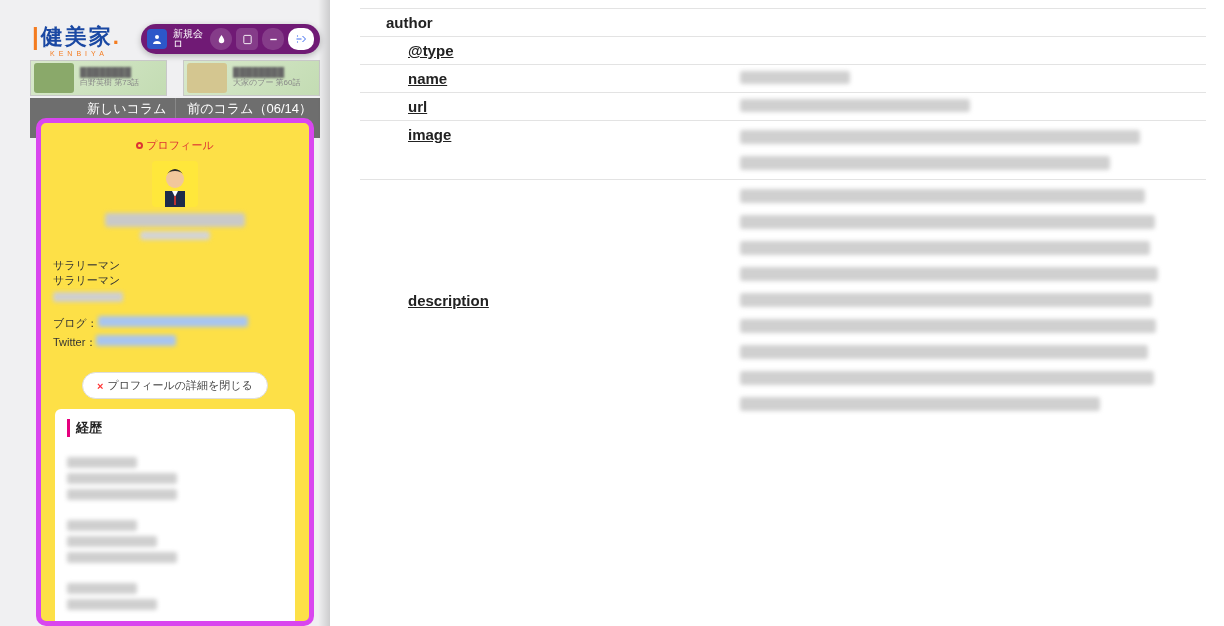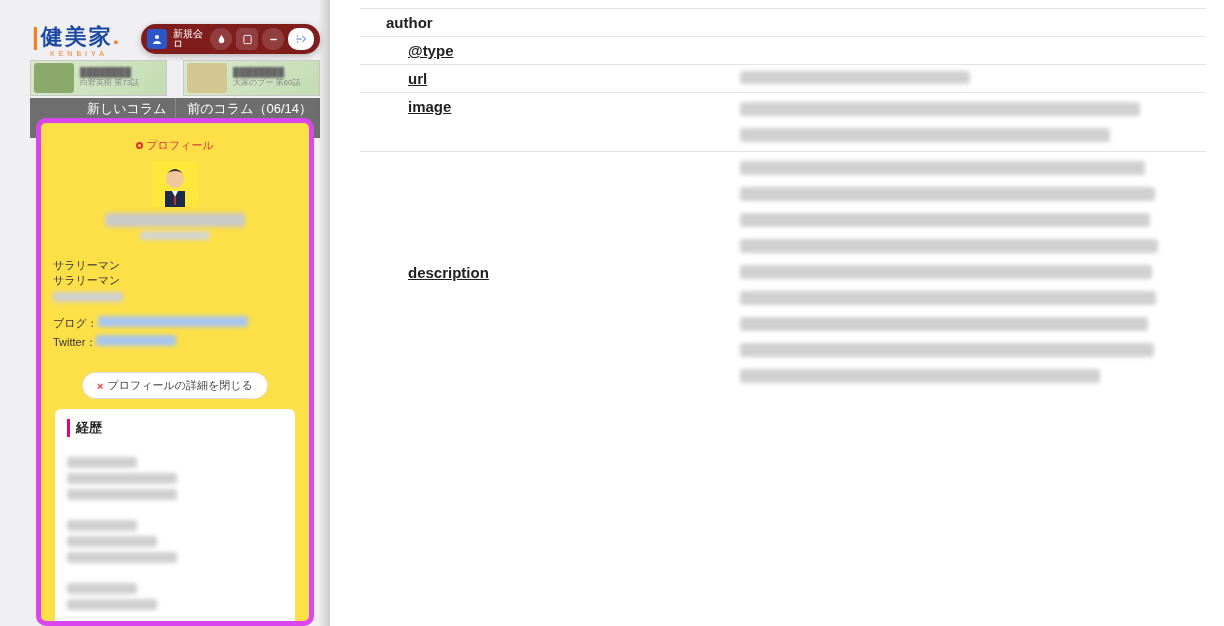--- a/index.html
+++ b/index.html
@@ -39,21 +39,21 @@
     font-weight:700;
   }
   .logo-mark{ color:#f47c20; font-size:24px; font-weight:900; margin-right:2px;}
   .logo-text{ color:#1a48a3; font-size:22px; letter-spacing:2px;}
   .logo-dot{ color:#f47c20; font-size:22px;}
   .logo-sub{ display:block; font-size:7px; letter-spacing:4px; color:#f47c20; margin-top:-2px; margin-left:18px;}
   .logo-wrap{display:flex; flex-direction:column;}
 
   .float-toolbar{
     display:flex; align-items:center;
-    background:#7f1d1d;
+    background:#701a75;
     border-radius:18px;
     padding:4px 6px;
     box-shadow:0 2px 6px rgba(0,0,0,.25);
     gap:4px;
   }
   .ft-btn{
     width:22px; height:22px; border-radius:50%;
     display:flex; align-items:center; justify-content:center;
     color:#fff; font-size:11px;
     background:rgba(255,255,255,.15);
@@ -315,20 +315,24 @@
 
   <div class="row first">
     <div class="klabel">author</div>
     <div class="kval"></div>
   </div>
 
   <div class="row">
     <div class="klabel indent">@type</div>
   </div>
 
+  <div class="row">
+    <div class="klabel indent">name</div>
+    <div class="kval"><span class="vblur" style="width:110px"></span></div>
+  </div>
 
   <div class="row">
     <div class="klabel indent">url</div>
     <div class="kval"><span class="vblur" style="width:230px"></span></div>
   </div>
 
   <div class="row">
     <div class="klabel indent">image</div>
     <div class="kval">
       <div class="desc-lines">

